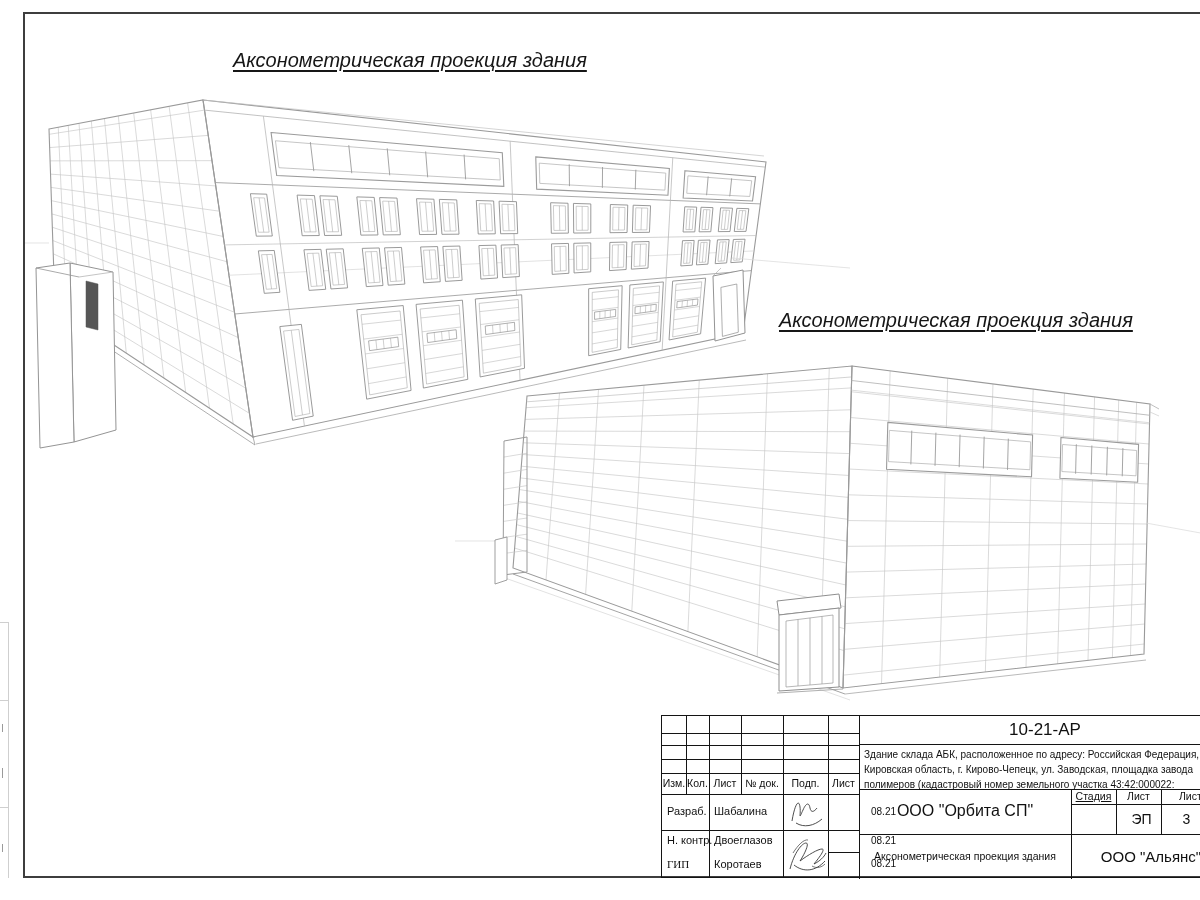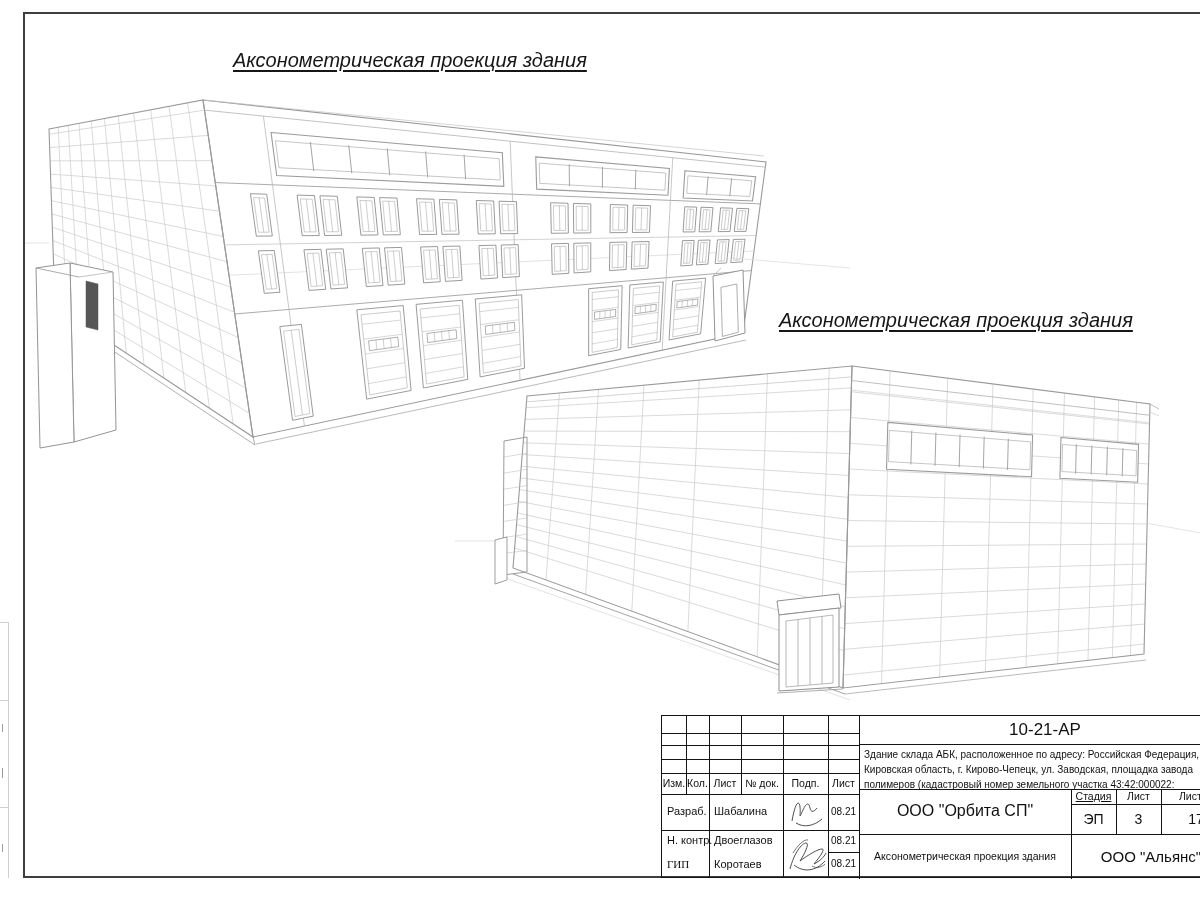--- a/index.html
+++ b/index.html
@@ -16,22 +16,22 @@
   .ttl{position:absolute;font-style:italic;font-size:20px;color:#161616;white-space:nowrap;
        text-decoration:underline;text-underline-offset:3px;}
   
   .tb{position:absolute;left:661px;top:715px;width:569px;height:163px;box-sizing:border-box;
       border:1.5px solid #141414;}
   .hl{position:absolute;background:#141414;height:1px;}
   .vl{position:absolute;background:#141414;width:1px;}
   .t{position:absolute;display:flex;align-items:center;color:#101010;line-height:1.05;}
   .tc{justify-content:center;text-align:center;}
   .tl{justify-content:flex-start;padding-left:2px;}
-  .f10{font-size:10px;}.f105{font-size:10.5px;text-align:right;}.f11{font-size:11px;}
-  .f14{font-size:14px;}.f15{font-size:15px;}.f16{font-size:16px;}.f17{font-size:17px;}
+  .f10{font-size:10px;margin-left:40px;}.f105{font-size:10.5px;text-align:right;}.f11{font-size:11px;}
+  .f14{font-size:14px;padding-left:48px;}.f15{font-size:15px;}.f16{font-size:16px;}.f17{font-size:17px;}
   .desc{display:block;font-size:10px;line-height:15px;white-space:nowrap;}
   svg{position:absolute;left:0;top:0;}
 </style>
 </head>
 <body>
 
 <div class="frame"></div>
 
 <div class="mline" style="left:8px;top:622px;width:1px;height:256px;"></div>
 <div class="mline" style="left:0;top:622px;width:8px;height:1px;"></div>

